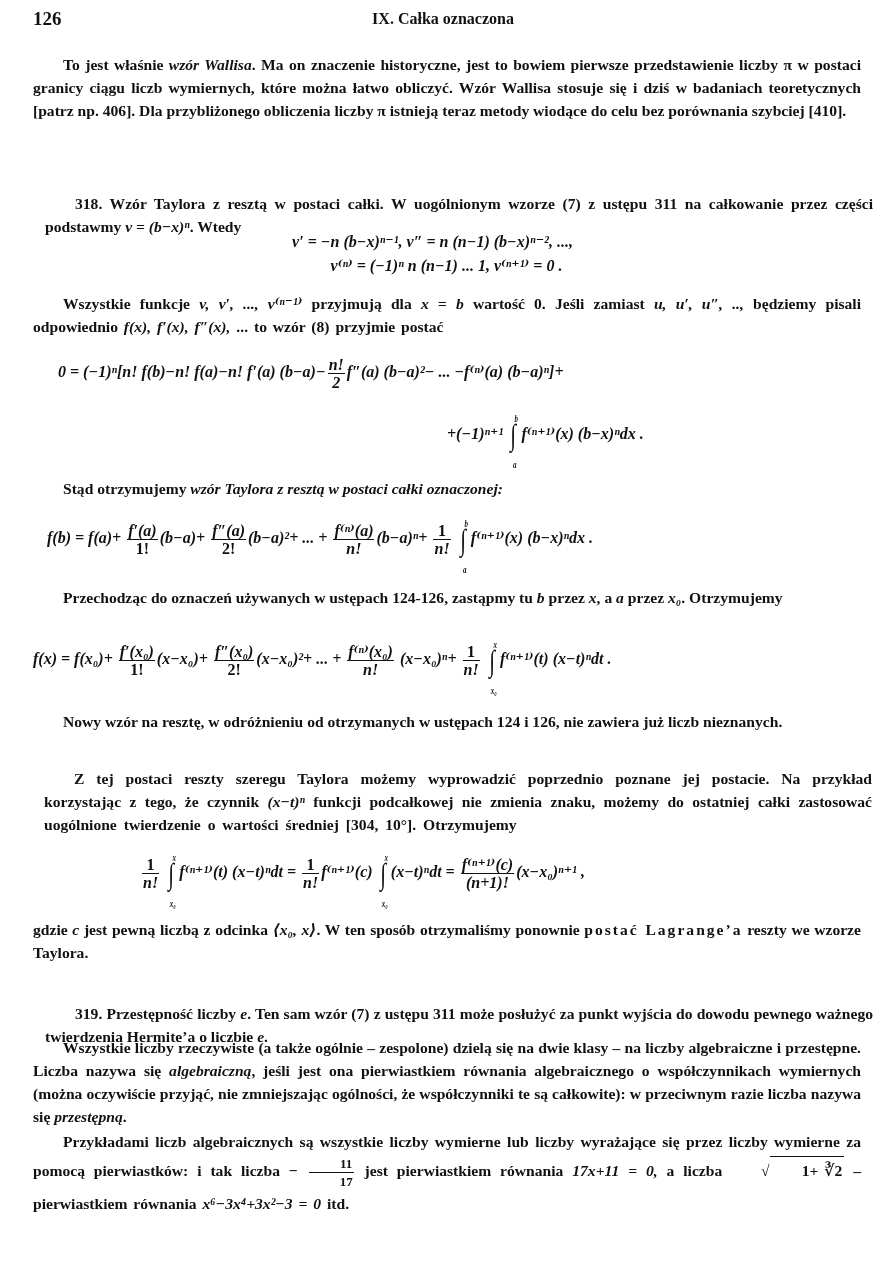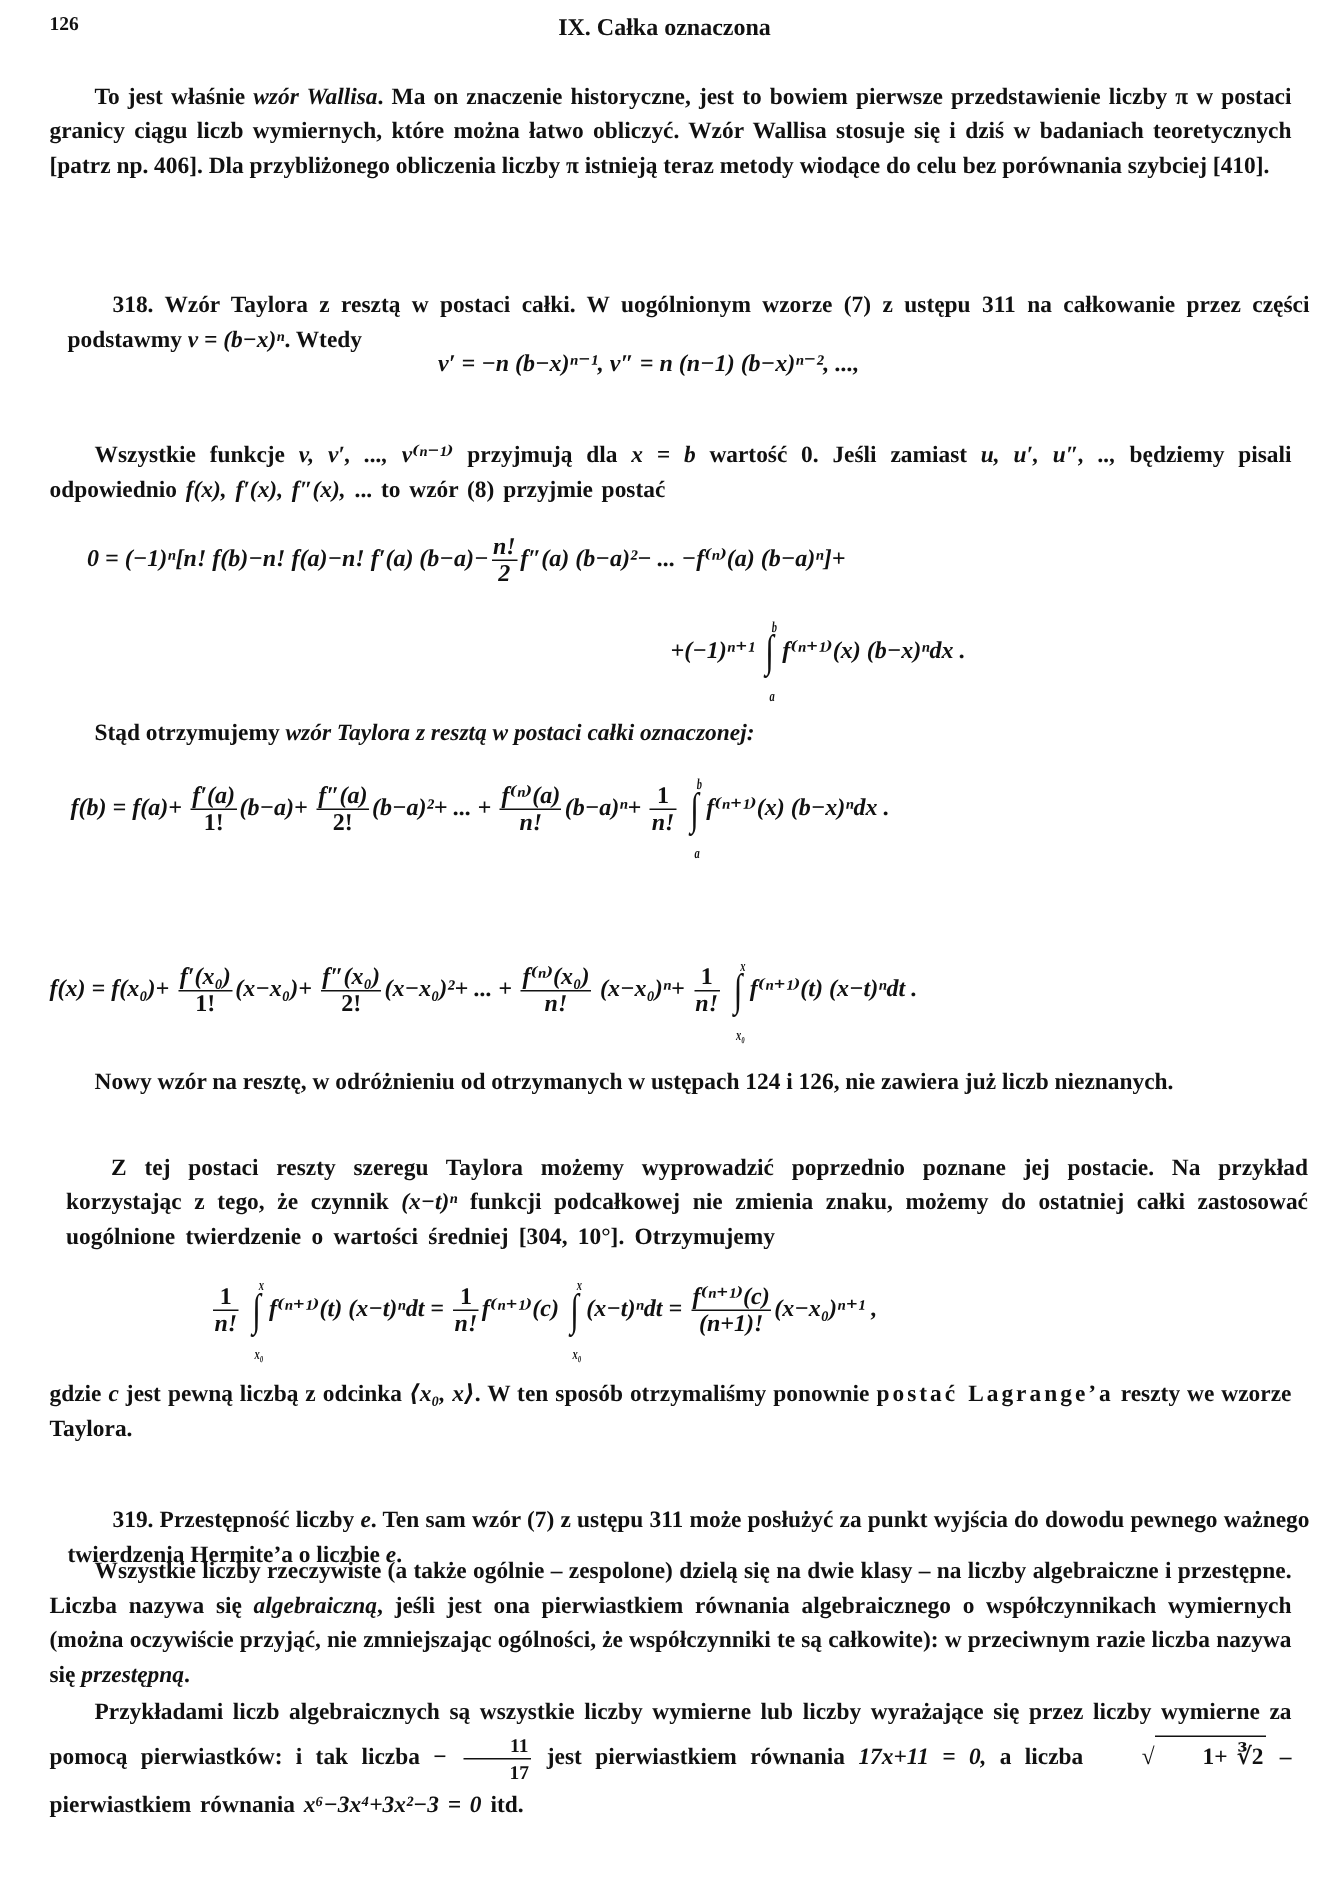--- a/index.html
+++ b/index.html
@@ -5,21 +5,21 @@
   html, body { margin: 0; padding: 0; background: #ffffff; }
   body {
     width: 893px; height: 1263px; position: relative; overflow: hidden;
     font-family: "Liberation Serif", "DejaVu Serif", serif;
     color: #111111;
     font-weight: bold;
     font-size: 15.6px;
   }
   .page { position: absolute; left: 0; top: 0; width: 893px; height: 1263px; }
   .header { position: absolute; top: 8px; left: 33px; right: 40px; height: 24px; }
-  .page-num { position: absolute; left: 0; top: 0; font-size: 13px; font-weight: bold; }
+  .page-num { position: absolute; left: 0; top: 0; font-size: 19px; font-weight: bold; }
   .running-head { position: absolute; left: 0; right: 0; text-align: center; top: 2px; font-size: 16px; font-weight: bold; }
   .block { position: absolute; left: 33px; width: 828px; line-height: 23px; text-align: justify; }
   .ind { text-indent: 30px; }
   i, .it { }
   .eq { position: absolute; white-space: nowrap; font-style: italic; font-size: 16px; }
   .eq .n { font-style: normal; }
   .frac { display: inline-block; vertical-align: middle; text-align: center; margin: 0 2px; }
   .frac > span { display: block; line-height: 17px; padding: 0 1px; }
   .frac .num { border-bottom: 1.3px solid #111; }
   .intg { display: inline-block; position: relative; font-size: 30px; font-style: normal; font-weight: normal; vertical-align: middle; margin: 0 4px 0 6px; line-height: 30px; transform: scaleX(0.7); }
@@ -36,40 +36,42 @@
   <div class="header">
     <span class="page-num">126</span>
     <div class="running-head">IX. Całka oznaczona</div>
   </div>
 
   <p class="block ind" style="top:53px; margin:0;"><span>To jest właśnie </span><i>wzór Wallisa</i><span>. Ma on znaczenie historyczne, jest to bowiem pierwsze przedstawienie liczby π w postaci granicy ciągu liczb wymiernych, które można łatwo obliczyć. Wzór Wallisa stosuje się i dziś w badaniach teoretycznych [patrz np. 406]. Dla przybliżonego obliczenia liczby π istnieją teraz metody wiodące do celu bez porównania szybciej [410].</span></p>
 
   <p class="block ind" style="top:180px; margin:12px;"><span class="sec-title">318. Wzór Taylora z resztą w postaci całki.</span><span> W uogólnionym wzorze (7) z ustępu 311 na całkowanie przez części podstawmy </span><i>v = (b−x)ⁿ</i><span>. Wtedy</span></p>
 
   <div class="eq" style="top:232px; left:0; width:825px; text-align:center; padding-left:40px; box-sizing:border-box;">v′ = −n (b−x)ⁿ⁻¹,     v″ = n (n−1) (b−x)ⁿ⁻²,    ...,</div>
+  <div class="eq" style="top:256px; left:0; width:893px; text-align:center;">v⁽ⁿ⁾ = (−1)ⁿ n (n−1) ... 1,    v⁽ⁿ⁺¹⁾ = 0 .</div>
 
   <p class="block ind" style="top:292px; margin:0; word-spacing:2px;"><span>Wszystkie funkcje </span><i>v, v′, ..., v⁽ⁿ⁻¹⁾</i><span> przyjmują dla </span><i>x = b</i><span> wartość 0. Jeśli zamiast </span><i>u, u′, u″, ..,</i><span> będziemy pisali odpowiednio </span><i>f(x), f′(x), f″(x),</i><span> ... to wzór (8) przyjmie postać</span></p>
 
   <div class="eq" style="top:356px; left:58px;">
     <span>0 = (−1)ⁿ[n! f(b)−n! f(a)−n! f′(a) (b−a)−</span><span class="frac"><span class="num">n!</span><span class="den">2</span></span><span>f″(a) (b−a)²− ... −f⁽ⁿ⁾(a) (b−a)ⁿ]+</span>
   </div>
   <div class="eq" style="top:420px; left:447px;">
     <span>+(−1)ⁿ⁺¹</span><span class="intg">∫<span class="lim-up" style="top:-16px; left:6px;">b</span><span class="lim-lo" style="top:30px; left:4px;">a</span></span><span>f⁽ⁿ⁺¹⁾(x) (b−x)ⁿdx .</span>
   </div>
 
   <p class="block ind" style="top:477px; margin:0;"><span>Stąd otrzymujemy </span><i>wzór Taylora z resztą w postaci całki oznaczonej:</i></p>
 
   <div class="eq" style="top:522px; left:47px;">
     <span>f(b) = f(a)+</span>
     <span class="frac"><span class="num">f′(a)</span><span class="den n">1!</span></span><span>(b−a)+</span>
     <span class="frac"><span class="num">f″(a)</span><span class="den n">2!</span></span><span>(b−a)²+ ... +</span>
     <span class="frac"><span class="num">f⁽ⁿ⁾(a)</span><span class="den">n!</span></span><span>(b−a)ⁿ+</span>
     <span class="frac"><span class="num n">1</span><span class="den">n!</span></span><span class="intg">∫<span class="lim-up" style="top:-16px; left:6px;">b</span><span class="lim-lo" style="top:30px; left:4px;">a</span></span><span>f⁽ⁿ⁺¹⁾(x) (b−x)ⁿdx .</span>
   </div>
 
+  <p class="block ind" style="top:586px; margin:0;"><span>Przechodząc do oznaczeń używanych w ustępach 124-126, zastąpmy tu </span><i>b</i><span> przez </span><i>x</i><span>, a </span><i>a</i><span> przez </span><i>x₀</i><span>. Otrzymujemy</span></p>
 
   <div class="eq" style="top:643px; left:33px;">
     <span>f(x) = f(x₀)+</span>
     <span class="frac"><span class="num">f′(x₀)</span><span class="den n">1!</span></span><span>(x−x₀)+</span>
     <span class="frac"><span class="num">f″(x₀)</span><span class="den n">2!</span></span><span>(x−x₀)²+  ... +</span>
     <span class="frac"><span class="num">f⁽ⁿ⁾(x₀)</span><span class="den">n!</span></span><span> (x−x₀)ⁿ+</span>
     <span class="frac"><span class="num n">1</span><span class="den">n!</span></span><span class="intg">∫<span class="lim-up" style="top:-16px; left:6px;">x</span><span class="lim-lo" style="top:30px; left:2px;">x₀</span></span><span>f⁽ⁿ⁺¹⁾(t) (x−t)ⁿdt .</span>
   </div>
 
   <p class="block ind" style="top:710px; margin:0;">Nowy wzór na resztę, w odróżnieniu od otrzymanych w ustępach 124 i 126, nie zawiera już liczb nieznanych.</p>

